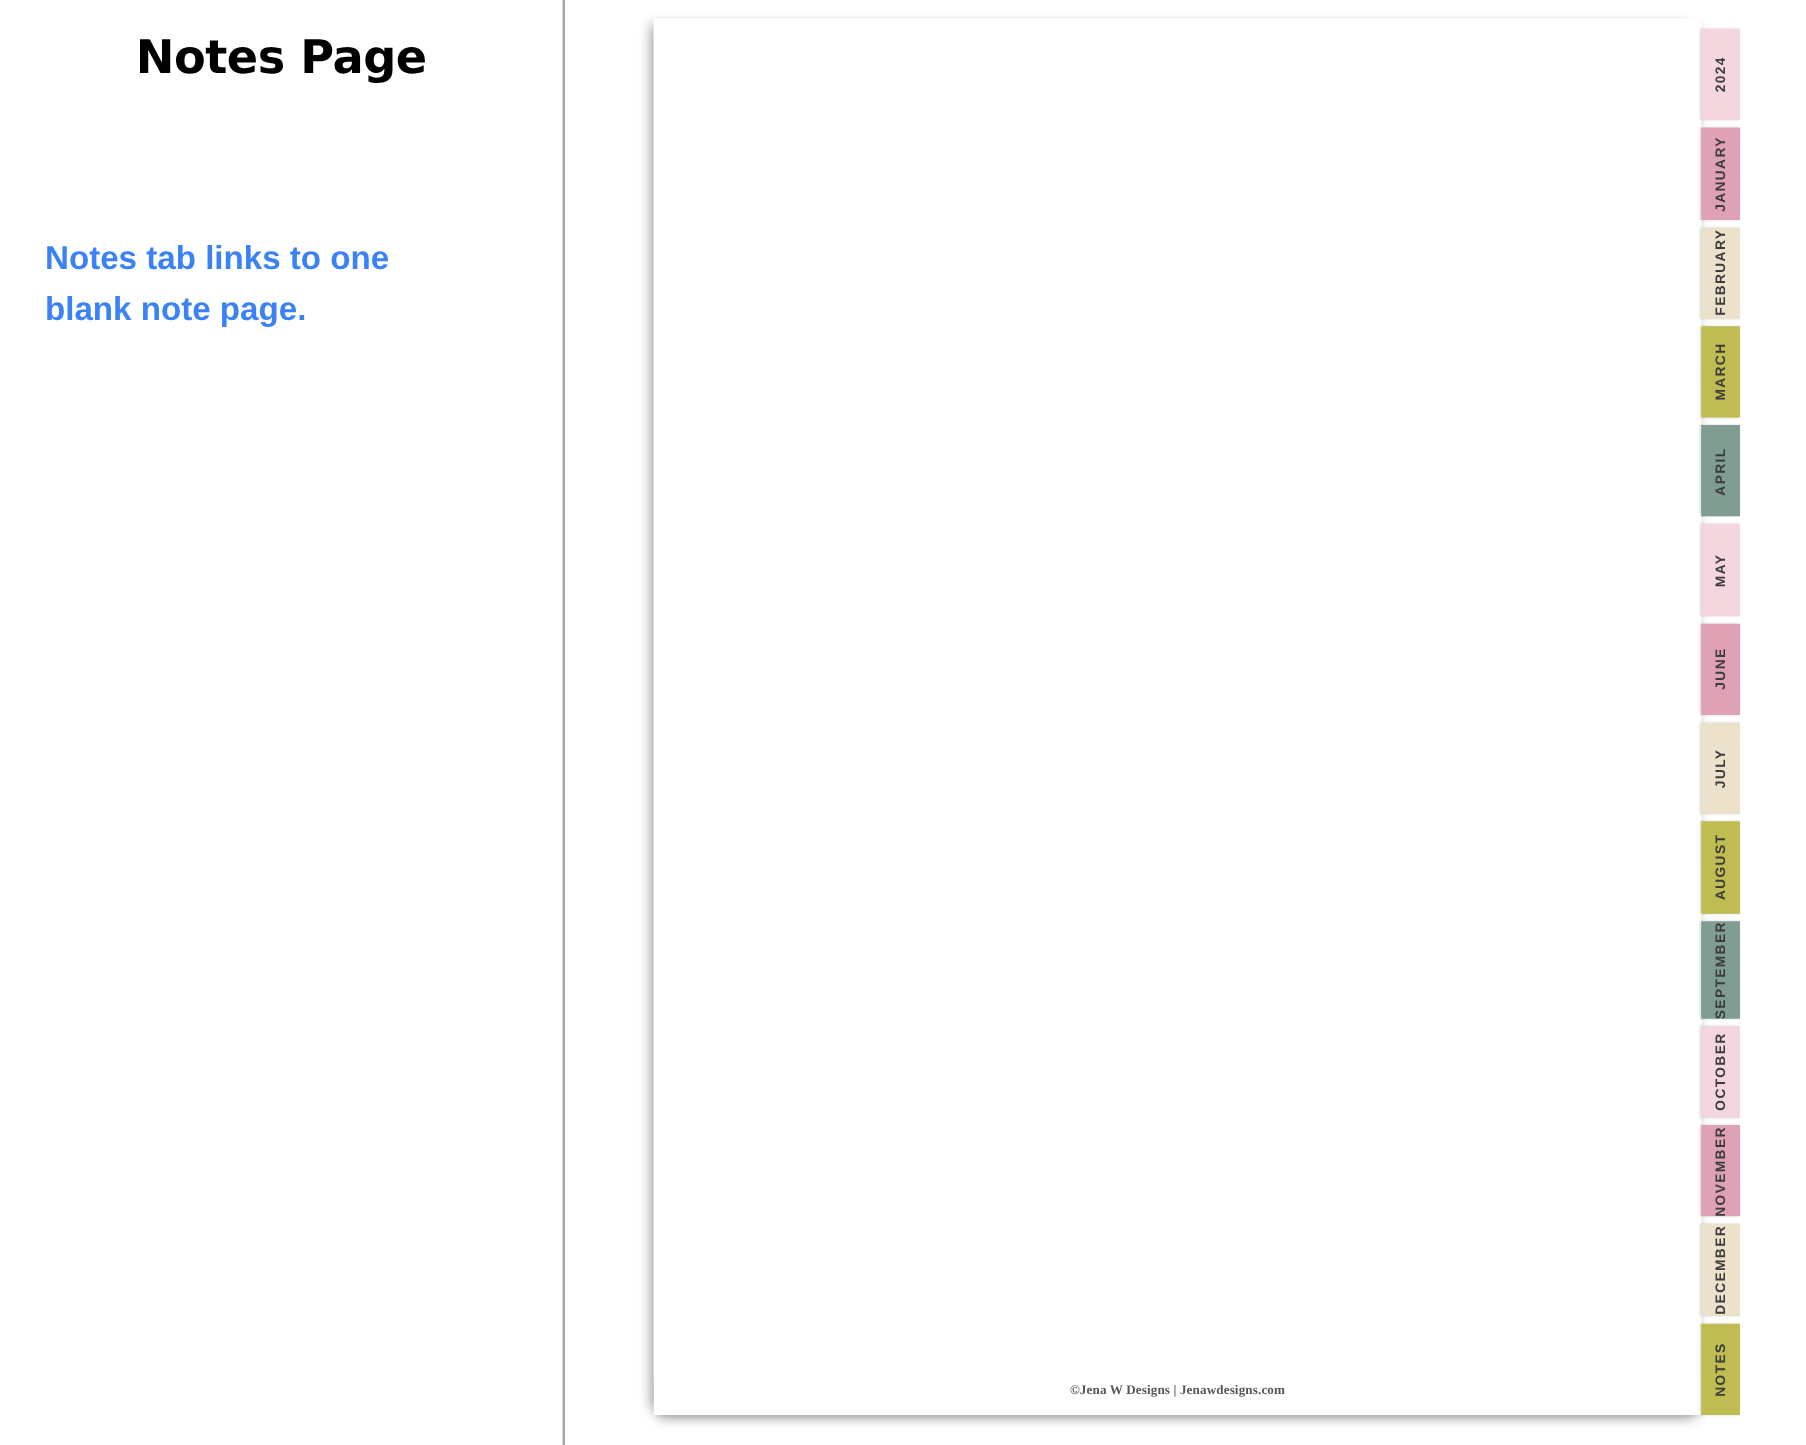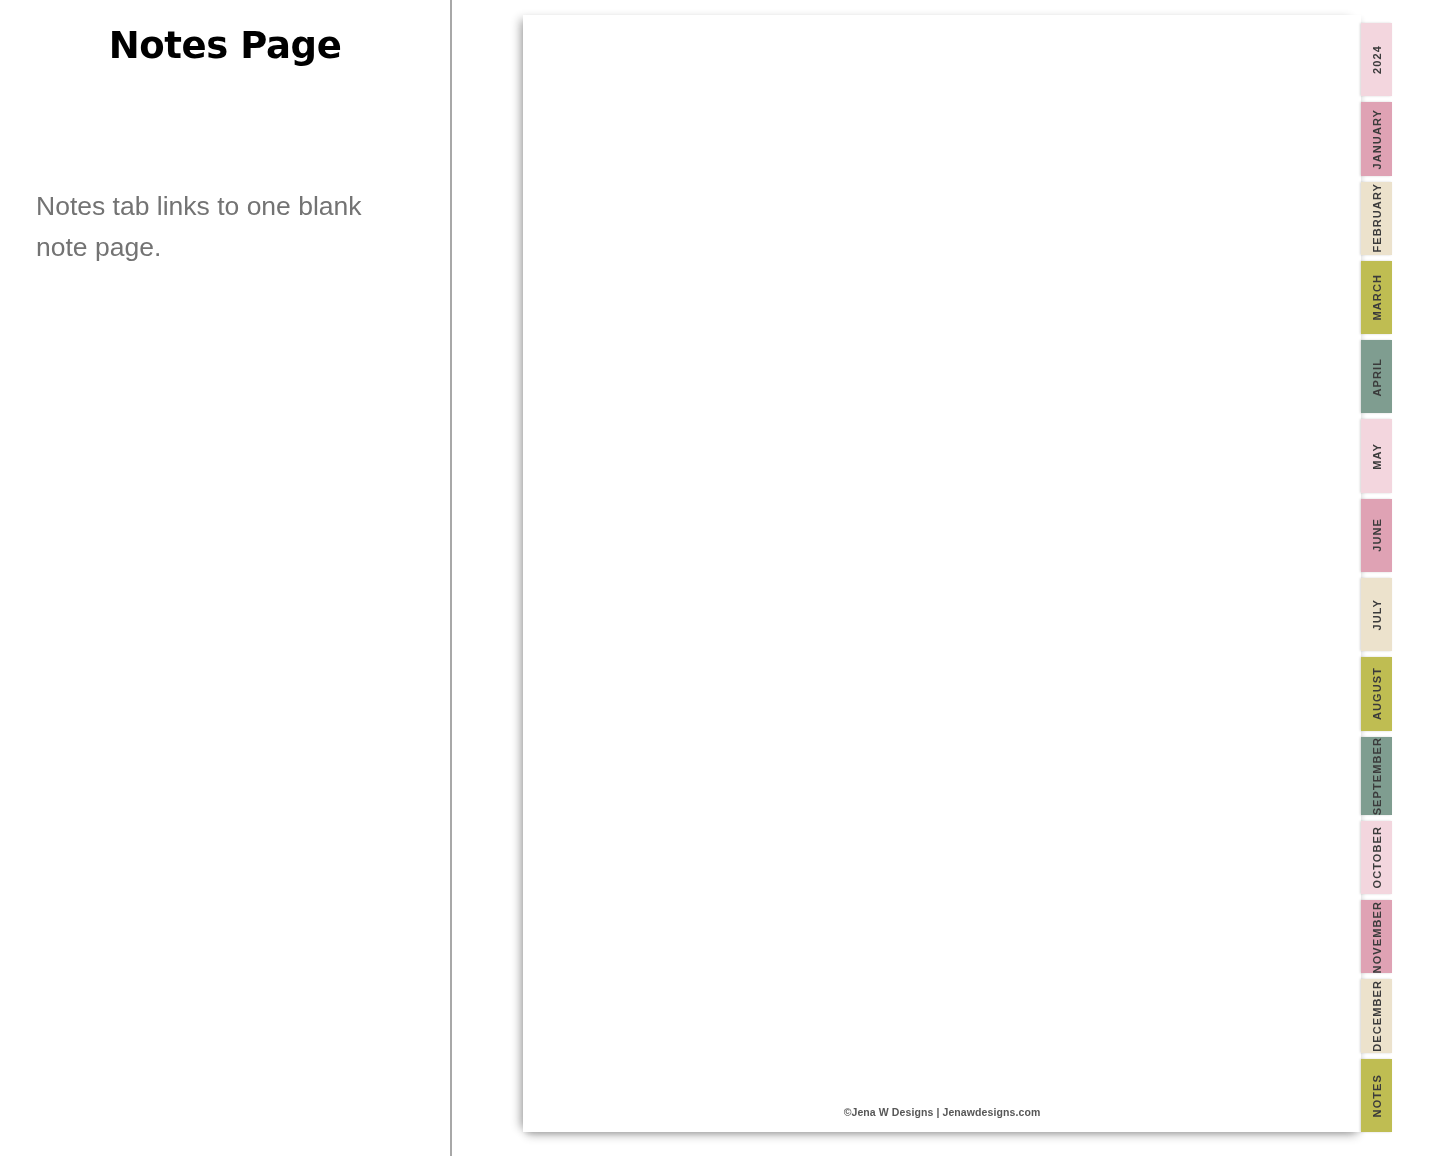--- a/index.html
+++ b/index.html
@@ -38,22 +38,22 @@
     color: #000000;
   }
   #description-block {
     position: absolute;
     left: 36px;
     top: 186px;
     width: 350px;
     font-family: "Liberation Sans", sans-serif;
     font-size: 26.5px;
     line-height: 41px;
-    color: #737373;
-    font-weight: 400;
+    color: #3b82f6;
+    font-weight: 700;
   }
   #description-block p {
     margin: 0 0 41px 0;
   }
   #description-block p:last-child { margin-bottom: 0; }
 
   
   #panel-divider {
     position: absolute;
     left: 450px;
@@ -82,21 +82,21 @@
     right: 0;
     bottom: 30px;
     background: #ffffff;
   }
   #page-footer {
     position: absolute;
     left: 0;
     right: 0;
     bottom: 14px;
     text-align: center;
-    font-family: Liberation Sans, sans-serif;
+    font-family: Liberation Serif, serif;
     font-size: 10.5px;
     font-weight: bold;
     color: #575757;
     letter-spacing: 0.1px;
   }
 
   
   #tab-strip {
     position: absolute;
     left: 1361px;

